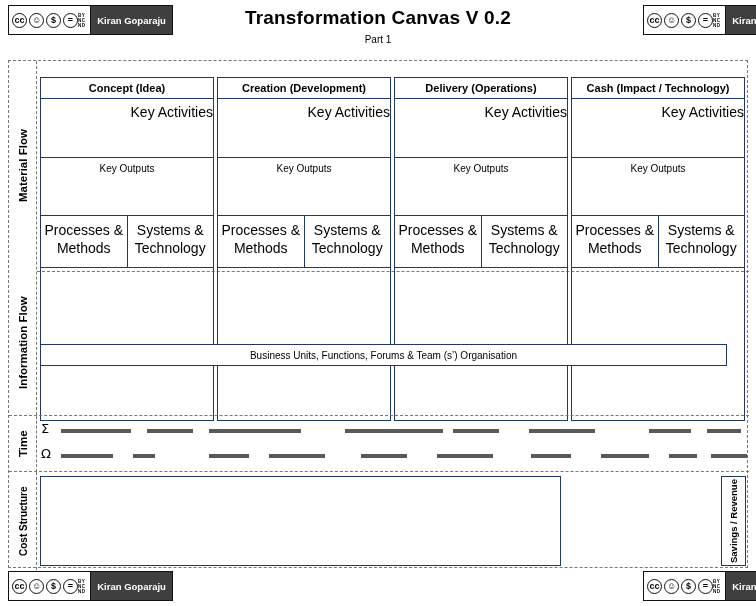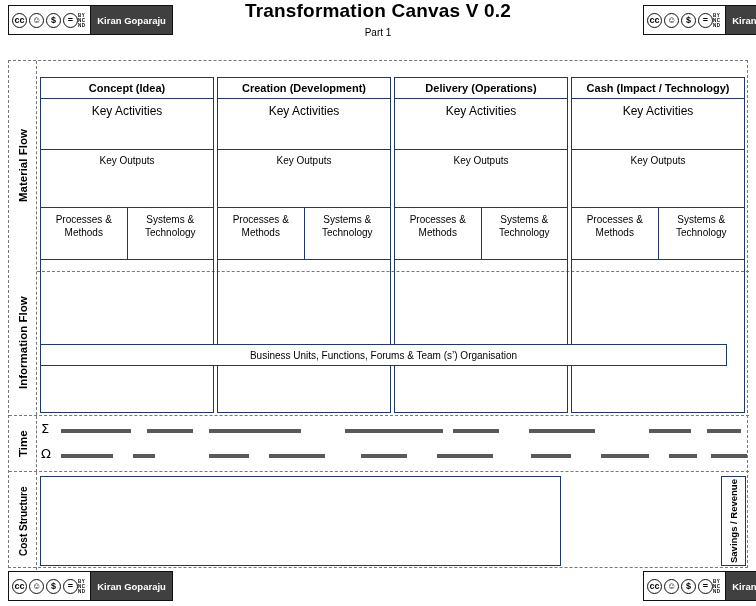--- a/index.html
+++ b/index.html
@@ -18,20 +18,21 @@
 
   
   .header {
     position: relative;
     height: 58px;
   }
   .title {
     text-align: center;
     font-size: 19px;
     font-weight: bold;
+    padding-top: 7px;
     letter-spacing: .2px;
   }
   .subtitle {
     text-align: center;
     font-size: 10px;
     padding-top: 5px;
   }
 
   
   .cc-badge {
@@ -141,45 +142,45 @@
   .col-head {
     border: 1.6px solid #1f3864;
     border-bottom: none;
     height: 21px;
     display: flex; align-items: center; justify-content: center;
     font-size: 11px; font-weight: bold;
     box-sizing: border-box;
   }
   .col-activities {
     border: 1.6px solid #1f3864;
-    height: 52px;
-    box-sizing: border-box;
-    text-align: center;
-    font-size: 12px;
+    height: 60px;
+    box-sizing: border-box;
+    text-align: right;
+    font-size: 14px;
     padding-top: 5px;
   }
   .col-outputs {
     border: 1.6px solid #1f3864;
     border-top: none;
     height: 58px;
     box-sizing: border-box;
     text-align: center;
     font-size: 10px;
     padding-top: 5px;
   }
   .col-pair {
     display: flex;
     height: 52px;
   }
   .col-pair > div {
     flex: 1;
     border: 1.6px solid #1f3864;
     border-top: none;
     box-sizing: border-box;
-    font-size: 10px;
+    font-size: 14px;
     text-align: center;
     padding-top: 6px;
     line-height: 1.25;
   }
   .col-pair > div:first-child { border-right: none; }
 
   .col-lower {
     border: 1.6px solid #1f3864;
     border-top: none;
     height: 153px;

